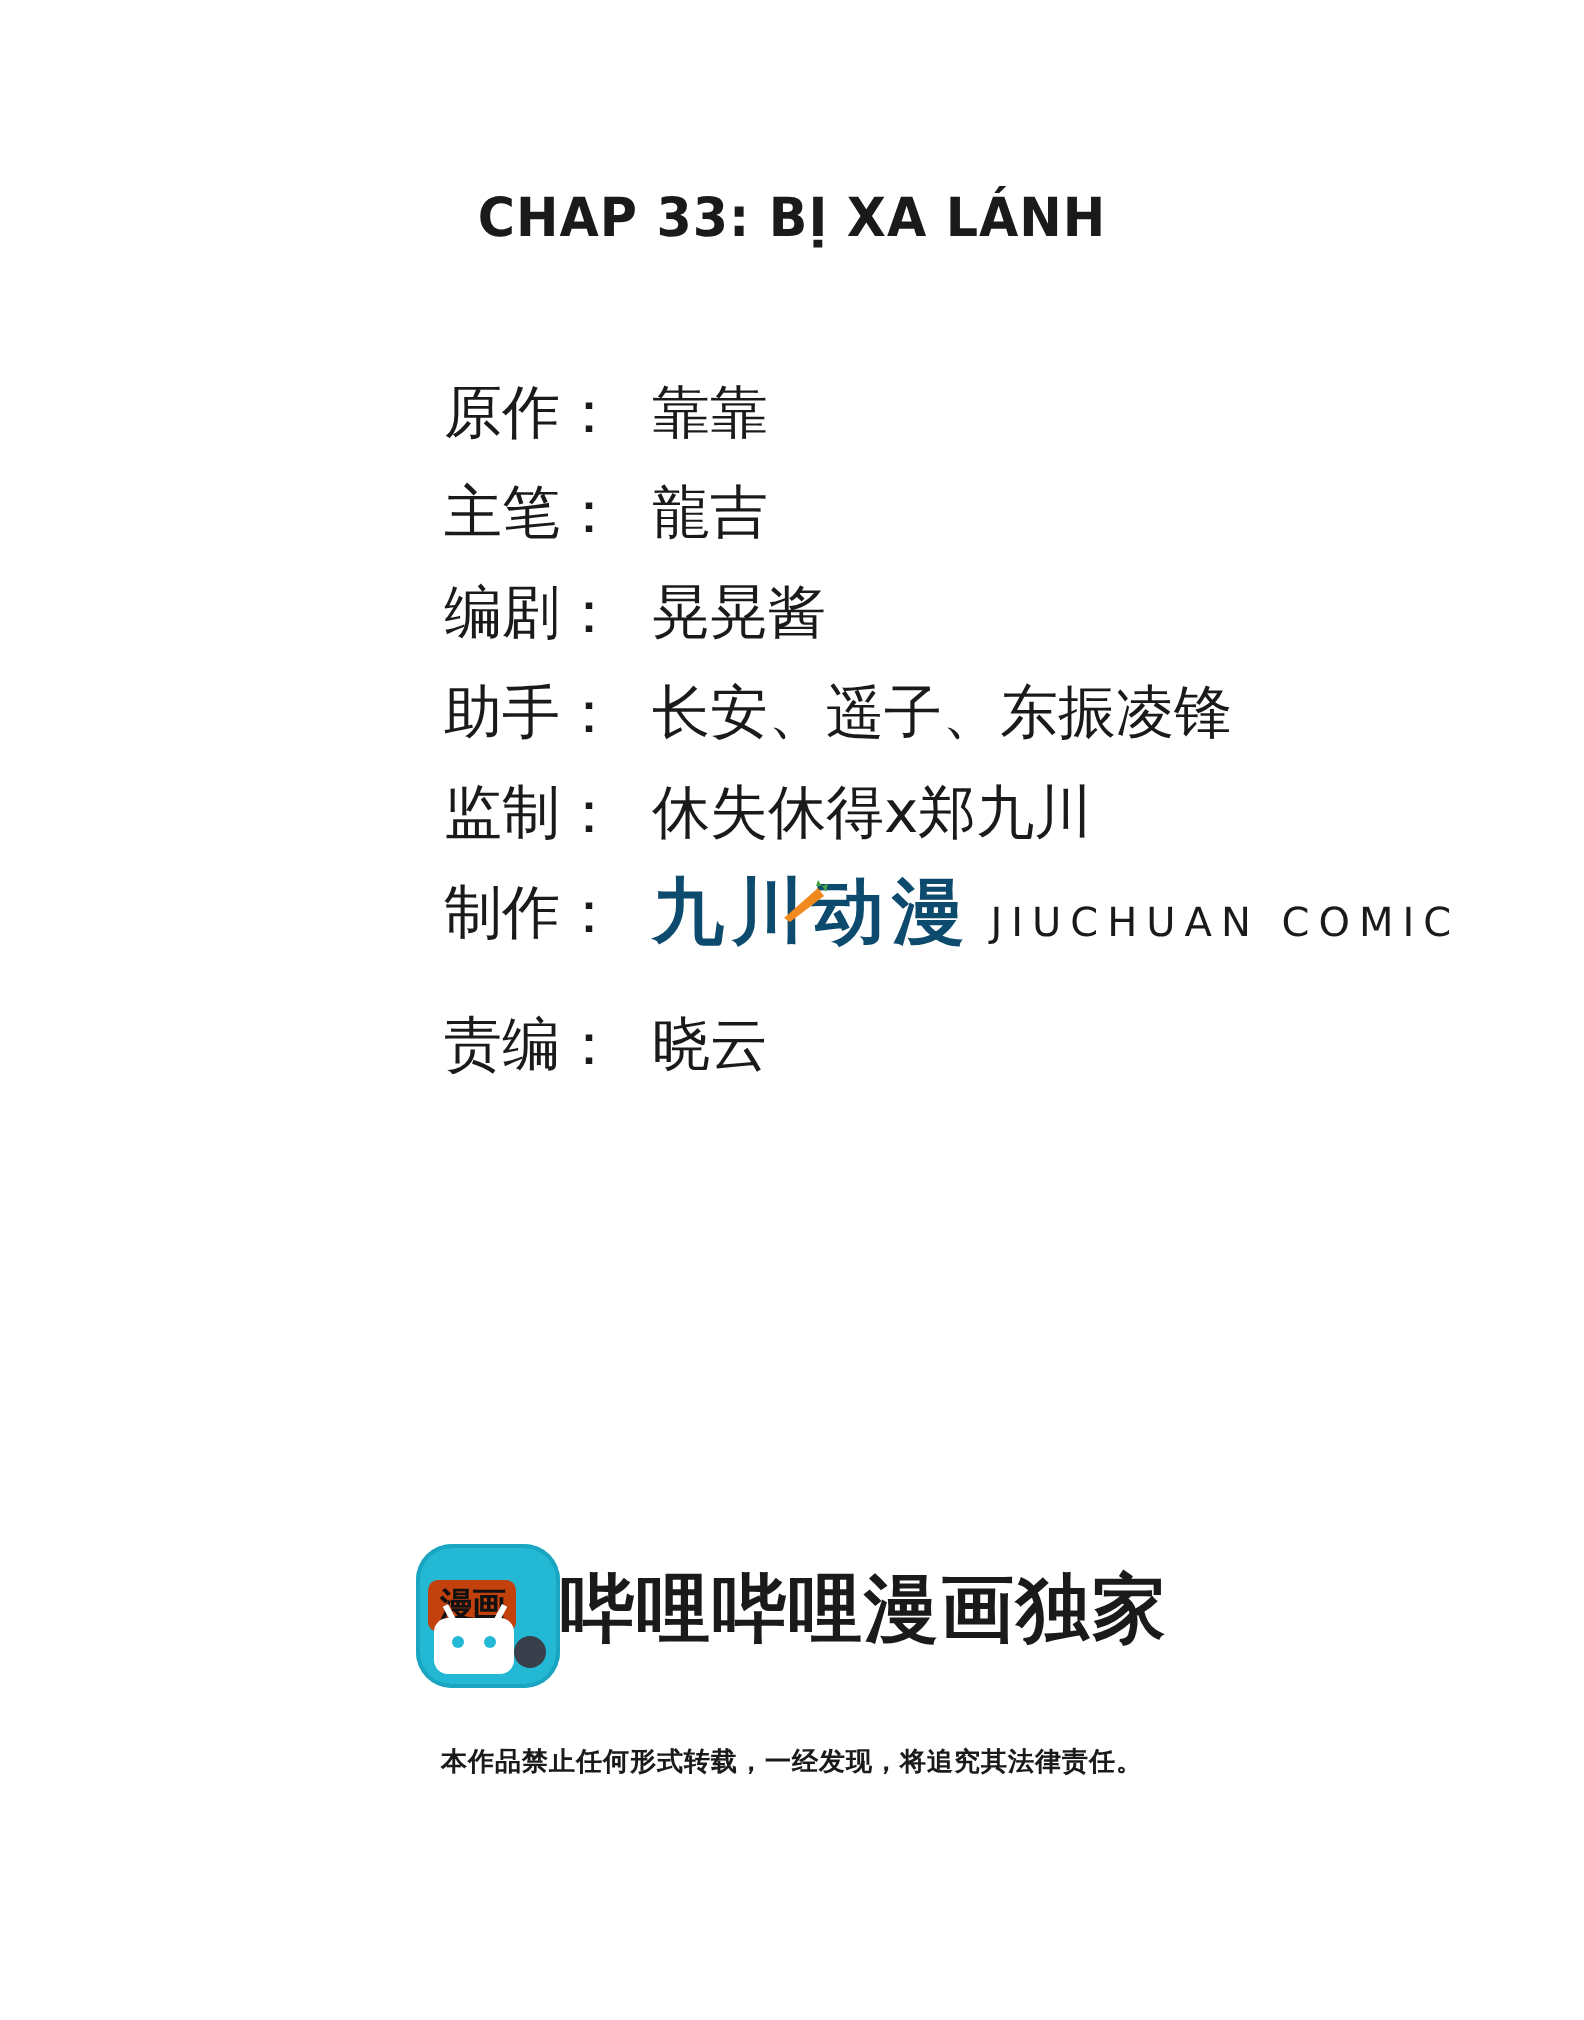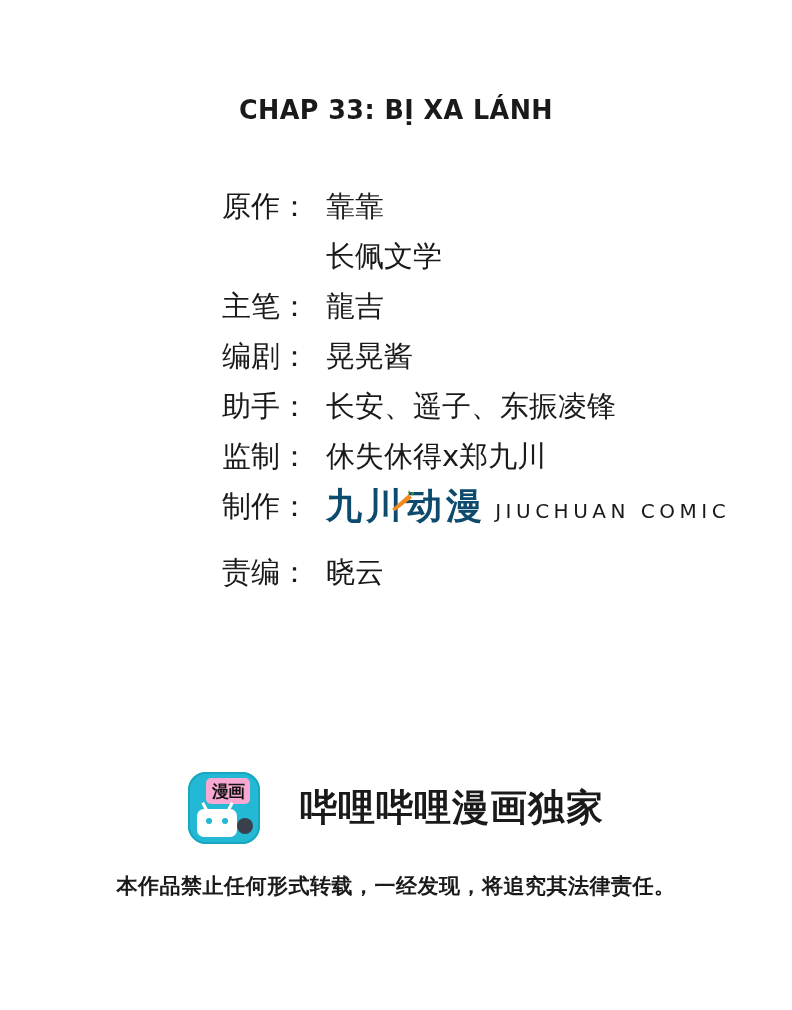--- a/index.html
+++ b/index.html
@@ -120,34 +120,33 @@
     height: 72px;
     border-radius: 18px;
     background: #23b9d4;
     position: relative;
     overflow: hidden;
     flex: 0 0 72px;
     box-shadow: inset 0 0 0 2px #1aa6c0;
   }
   .brand-icon .icon-top {
     position: absolute;
-    top: 6px;
+    top: 18px;
     left: 6px;
     width: 44px;
     height: 26px;
-    background: #f9a8d4;
+    background: #c2410c;
     border-radius: 5px;
     color: #111;
     font-family: "DejaVu Sans", sans-serif;
     font-size: 17px;
     font-weight: 700;
     line-height: 26px;
     text-align: center;
     letter-spacing: -1px;
-    margin-left: 12px;
   }
   .brand-icon .icon-tv {
     position: absolute;
     left: 9px;
     bottom: 7px;
     width: 40px;
     height: 28px;
     background: #ffffff;
     border-radius: 7px;
   }
@@ -176,61 +175,56 @@
   .brand-icon .icon-dot {
     position: absolute;
     right: 7px;
     bottom: 10px;
     width: 16px;
     height: 16px;
     border-radius: 50%;
     background: #3a3f4c;
   }
   .brand-text {
-    font-family: Liberation Sans, sans-serif;
+    font-family: Liberation Mono, monospace;
     font-weight: 700;
     font-size: 37px;
     line-height: 44px;
     color: #1a1a1a;
     letter-spacing: 1px;
-    padding-left: 40px;
   }
 
   
   .legal-notice {
     position: absolute;
     top: 872px;
     left: 0;
     width: 792px;
     text-align: center;
     font-family: "DejaVu Sans", sans-serif;
     font-weight: 700;
-    font-size: 21px;
+    font-size: 13px;
     color: #1a1a1a;
     letter-spacing: 0.5px;
   }
 </style>
 </head>
 <body>
 
 <div class="page">
 
   <div class="chapter-title">CHAP 33: BỊ XA LÁNH</div>
 
   <div class="credits">
 
     <div class="credit-row">
       <span class="credit-label">原作：</span>
       <span class="credit-value">靠靠</span>
     </div>
 
-    <div class="credit-row continuation">
-      <span class="credit-label">原作：</span>
-      <span class="credit-value">长佩文学</span>
-    </div>
 
     <div class="credit-row">
       <span class="credit-label">主笔：</span>
       <span class="credit-value">龍吉</span>
     </div>
 
     <div class="credit-row">
       <span class="credit-label">编剧：</span>
       <span class="credit-value">晃晃酱</span>
     </div>

